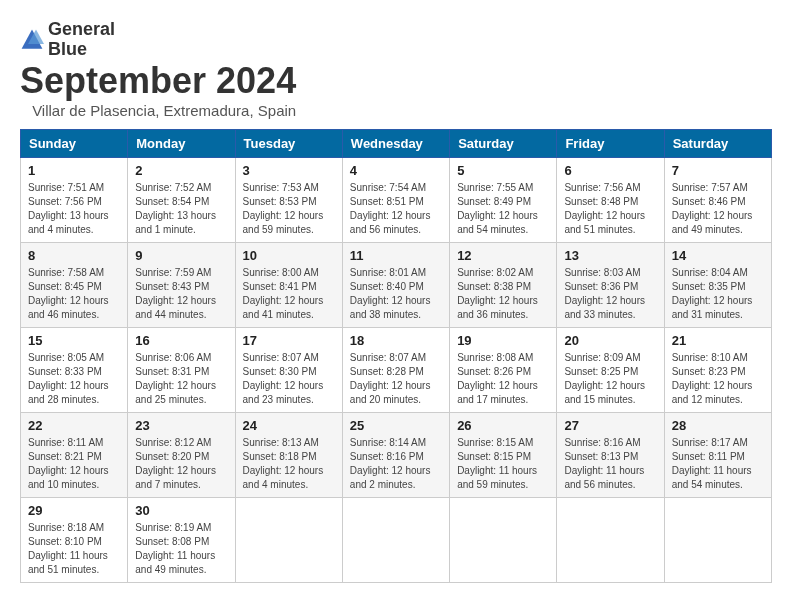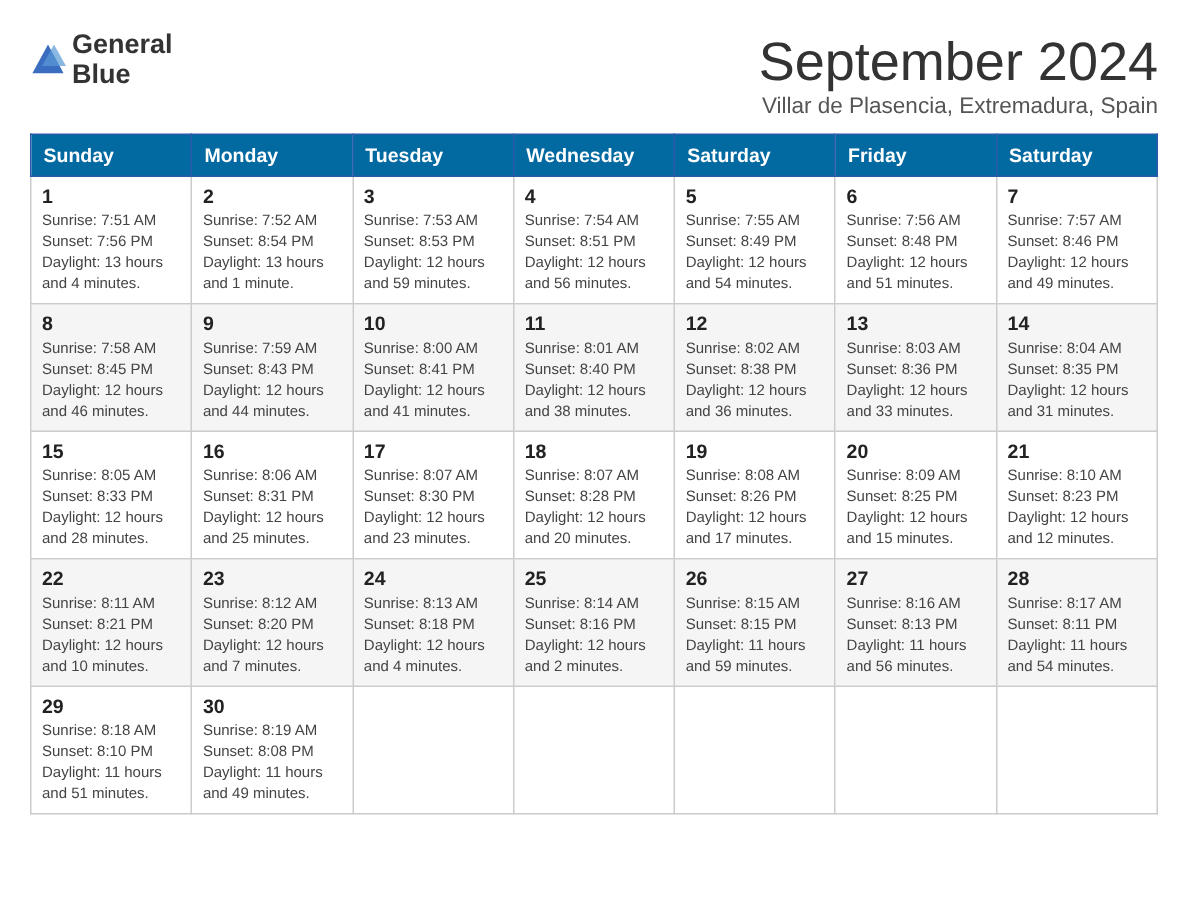--- a/index.html
+++ b/index.html
@@ -8,20 +8,21 @@
       background: #fff;
       width: 792px;
       min-height: 612px;
       padding: 20px;
     }
     .header-area {
       display: flex;
       justify-content: space-between;
       align-items: flex-start;
       margin-bottom: 10px;
+      flex-direction: column;
     }
     .logo {
       display: flex;
       align-items: center;
       gap: 4px;
     }
     .logo-text {
       font-size: 18px;
       font-weight: bold;
       color: #333;
@@ -32,21 +33,21 @@
     }
     .logo-icon {
       width: 24px;
       height: 24px;
     }
     .title-area {
       text-align: right;
     }
     .main-title {
       font-size: 36px;
-      font-weight: normal;
+      font-weight: bold;
       color: #333;
     }
     .subtitle {
       font-size: 15px;
       color: #555;
     }
     table {
       width: 100%;
       border-collapse: collapse;
       font-size: 11px;

